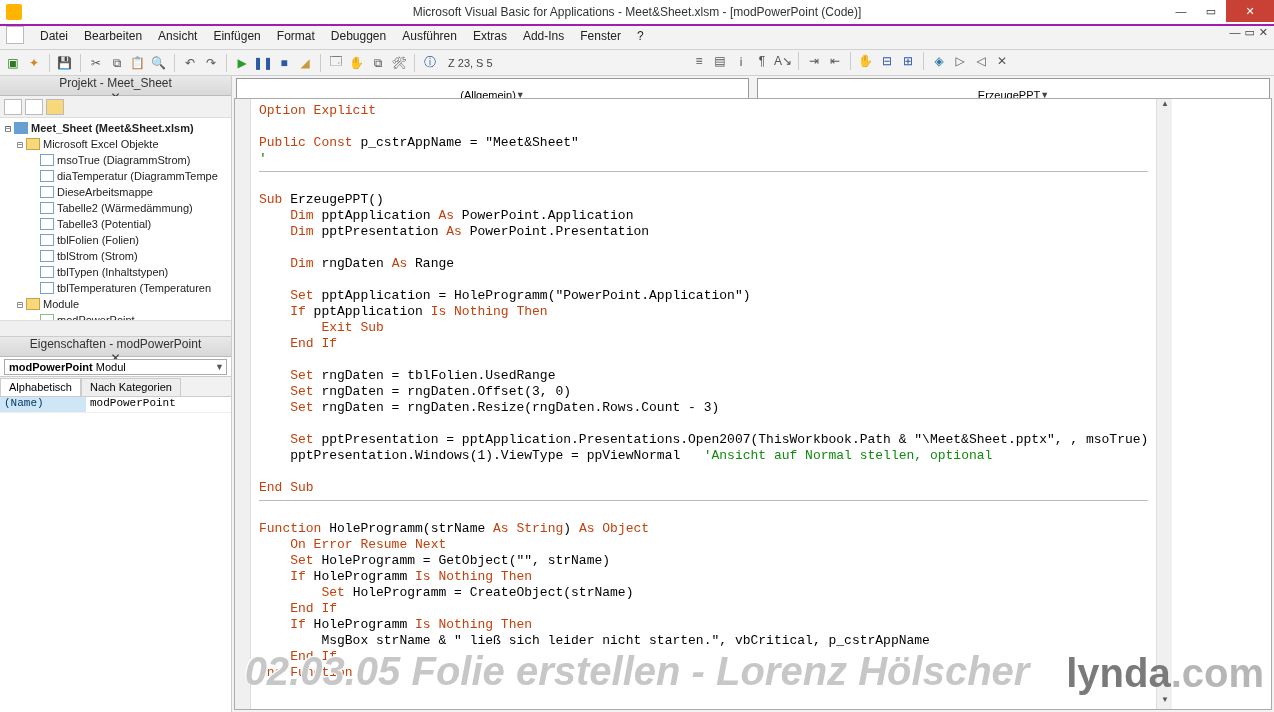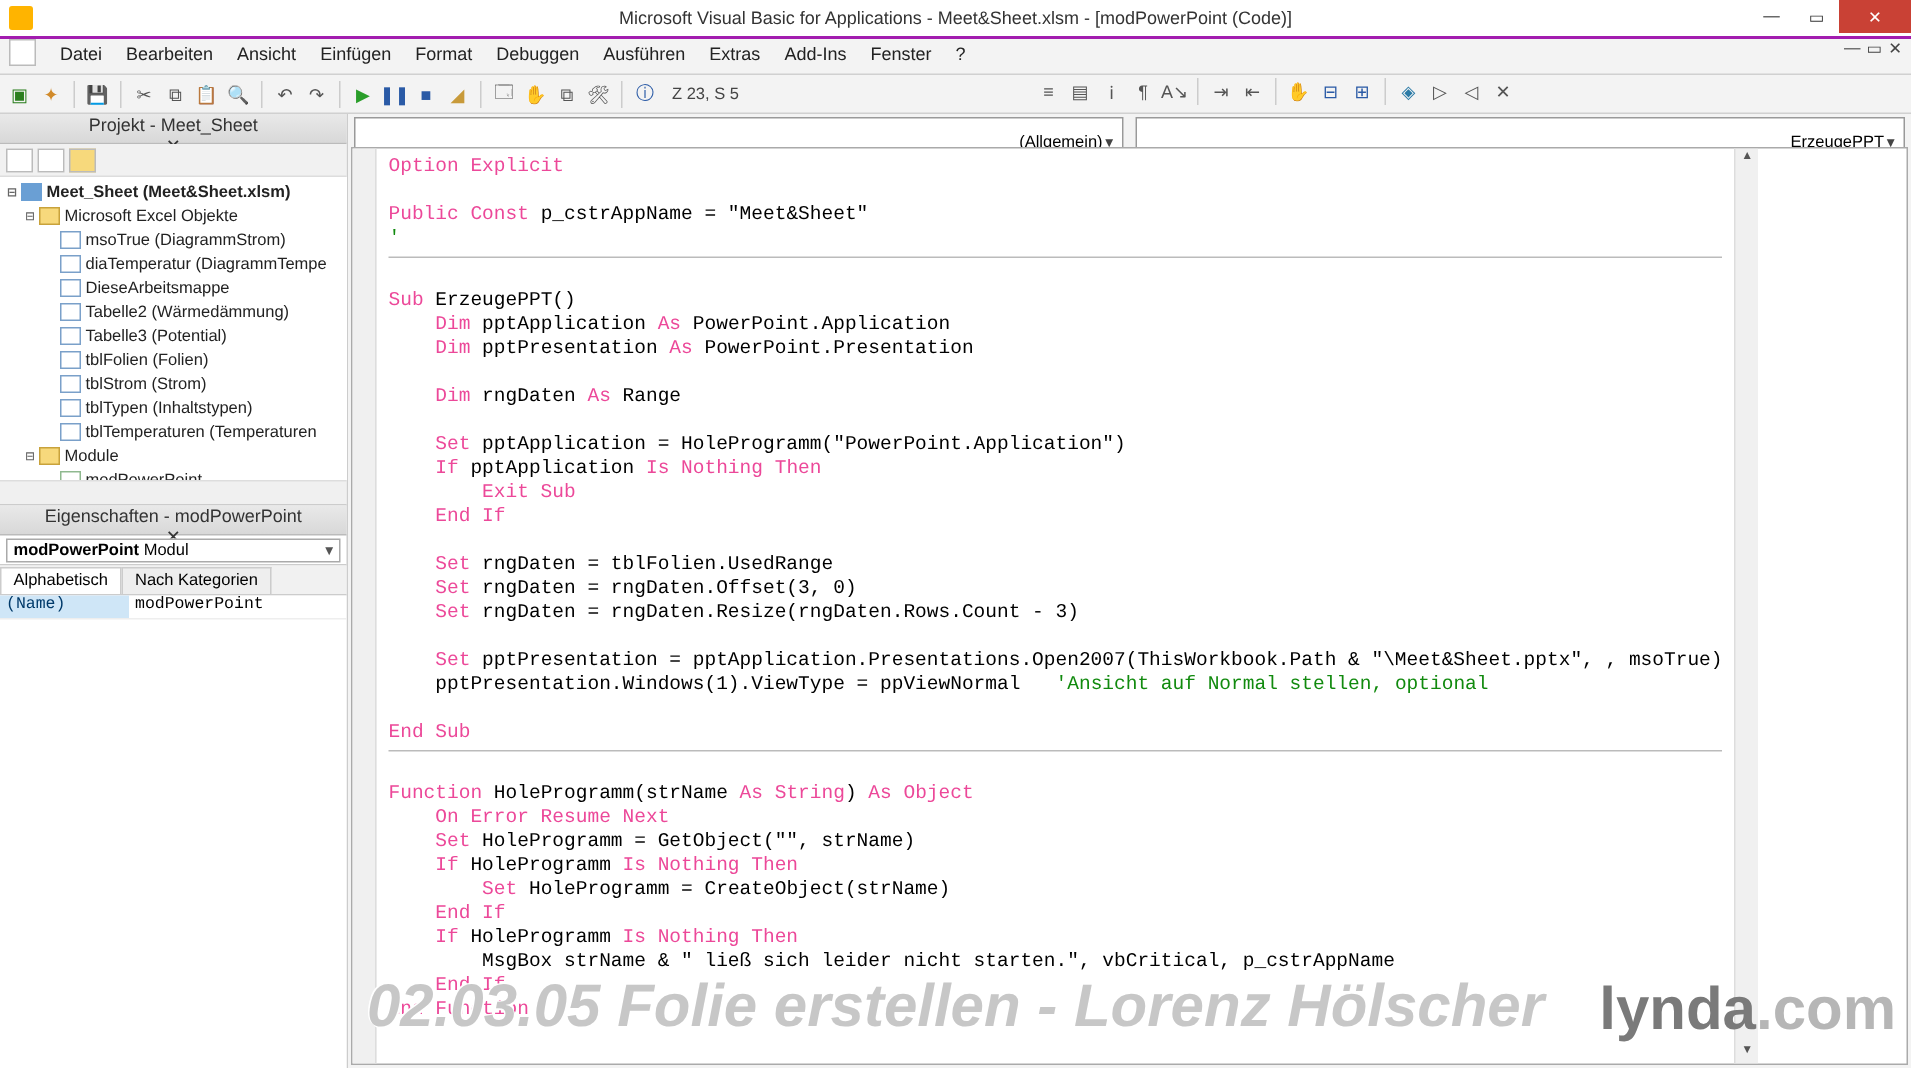--- a/index.html
+++ b/index.html
@@ -277,21 +277,21 @@
     padding: 2px 4px;
     gap: 8px;
   }
   .code-drop {
     flex: 1;
     border: 1px solid #999;
     background: #fff;
     height: 18px;
     display: flex;
     align-items: center;
-    justify-content: flex-end;
+    justify-content: center;
     padding: 16px 4px;
     font-size: 11px;
   }
   .code-drop .arrow { font-size: 9px; color: #444; }
   .code-wrap {
     flex: 1;
     background: #fff;
     border: 1px solid #aaa;
     margin: 0 2px 2px 2px;
     overflow: auto;
@@ -304,21 +304,21 @@
     border-right: 1px solid #ddd;
   }
   pre.code {
     font-family: "Courier New", monospace;
     font-size: 13px;
     line-height: 16px;
     padding: 4px 8px;
     white-space: pre;
     color: #000;
   }
-  .kw { color: #ec4899; }
+  .kw { color: #c2410c; }
   .cm { color: #118a0e; }
   .code hr {
     border: none;
     border-top: 1px solid #bbb;
     margin: 4px 0;
   }
   .scroll-v {
     width: 16px;
     background: #f0f0f0;
     border-left: 1px solid #ddd;

